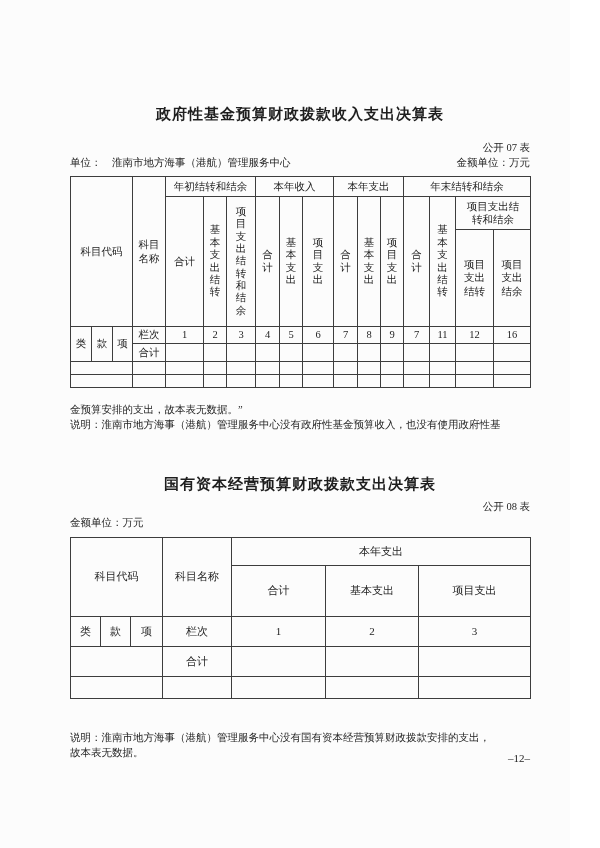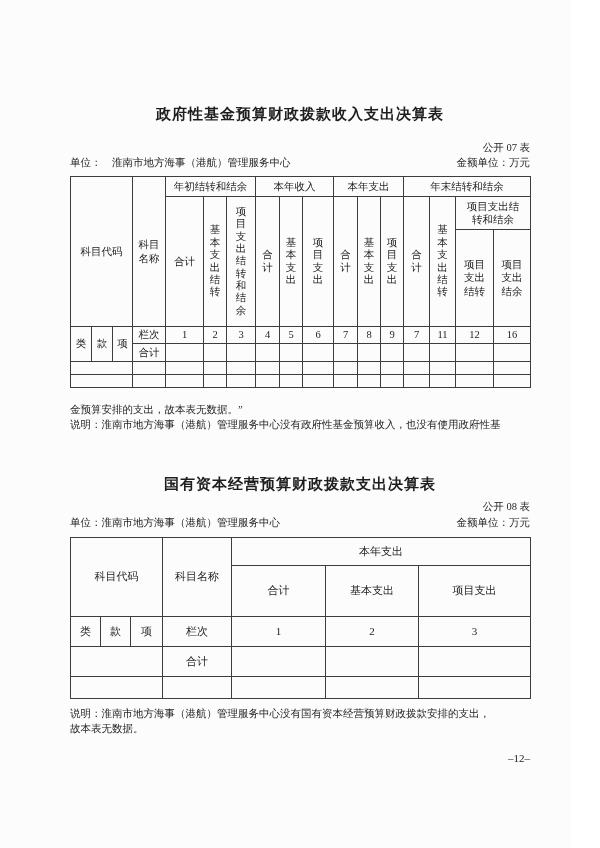--- a/index.html
+++ b/index.html
@@ -111,21 +111,21 @@
   
   #title1   { top: 105px; }
   #formno1  { top: 141px; text-align: right; }
   #meta1    { top: 156px; gap: 24px; }
   #table1   { top: 176px; }
   #note1    { top: 402px; }
   #title2   { top: 475px; }
   #formno2  { top: 500px; }
   #meta2    { top: 516px; }
   #table2   { top: 537px; }
-  #note2    { top: 706px; }
+  #note2    { top: 730px; }
   #pageno   { top: 752px; }
 </style>
 </head>
 <body>
 
 <div class="page">
 
   <div class="doc-title" id="title1">政府性基金预算财政拨款收入支出决算表</div>
   <div class="form-no" id="formno1">公开 07 表</div>
   <div class="meta-row" id="meta1">
@@ -253,21 +253,20 @@
     </table>
 
   <div class="note" id="note1">
     <div>金预算安排的支出，故本表无数据。”</div>
     <div>说明：淮南市地方海事（港航）管理服务中心没有政府性基金预算收入，也没有使用政府性基</div>
   </div>
 
   <div class="doc-title" id="title2">国有资本经营预算财政拨款支出决算表</div>
   <div class="form-no" id="formno2">公开 08 表</div>
   <div class="meta-row" id="meta2">
-    <span>单位：淮南市地方海事（港航）管理服务中心</span>
     <span>金额单位：万元</span>
   </div>
 
   <table class="rpt" id="table2">
     <colgroup>
       <col style="width:30px">
         <col style="width:30px">
         <col style="width:32px">
         <col style="width:69px">
       <col style="width:94px">

